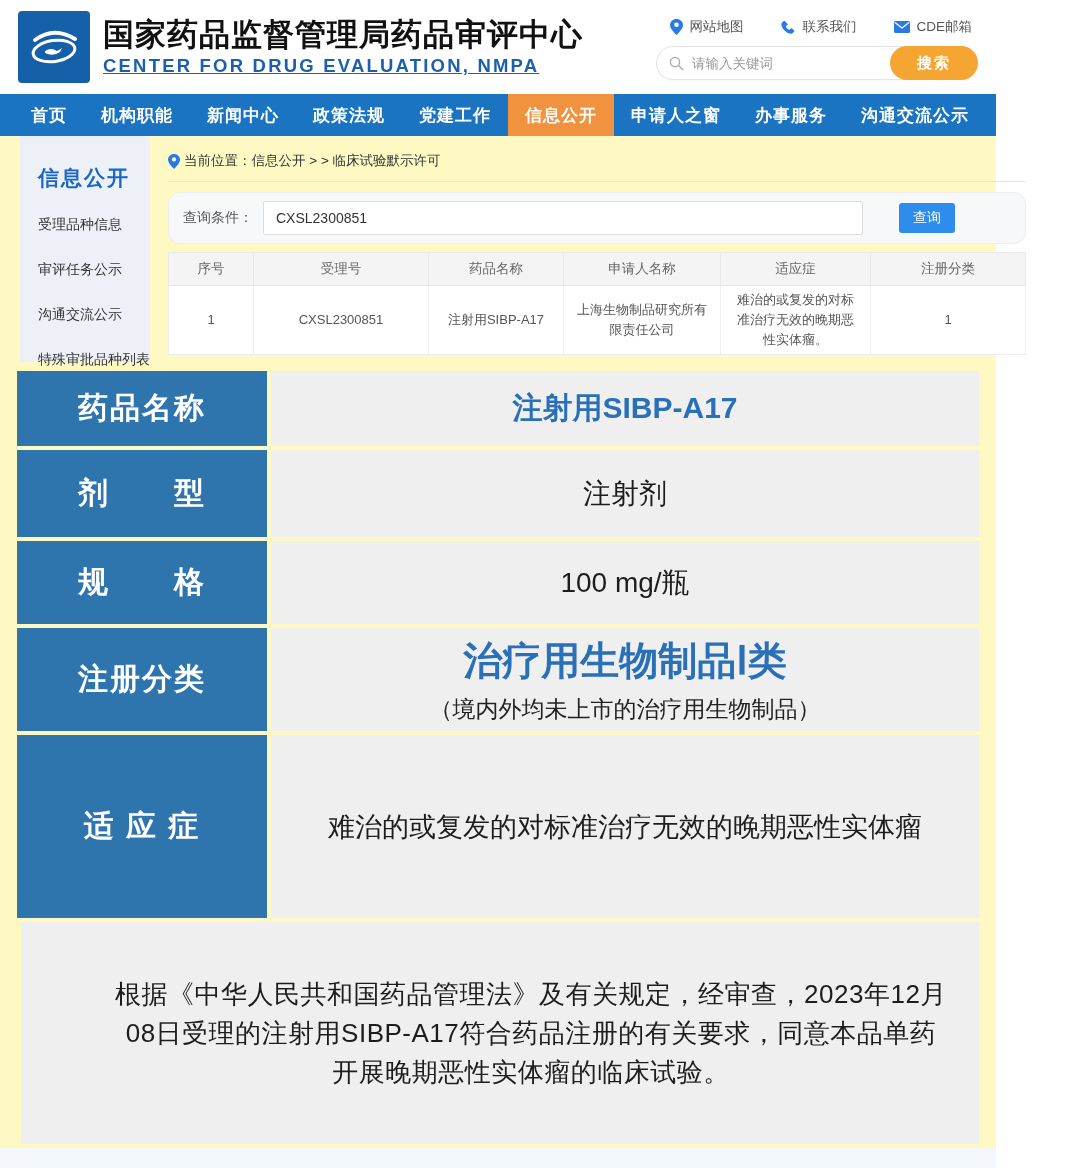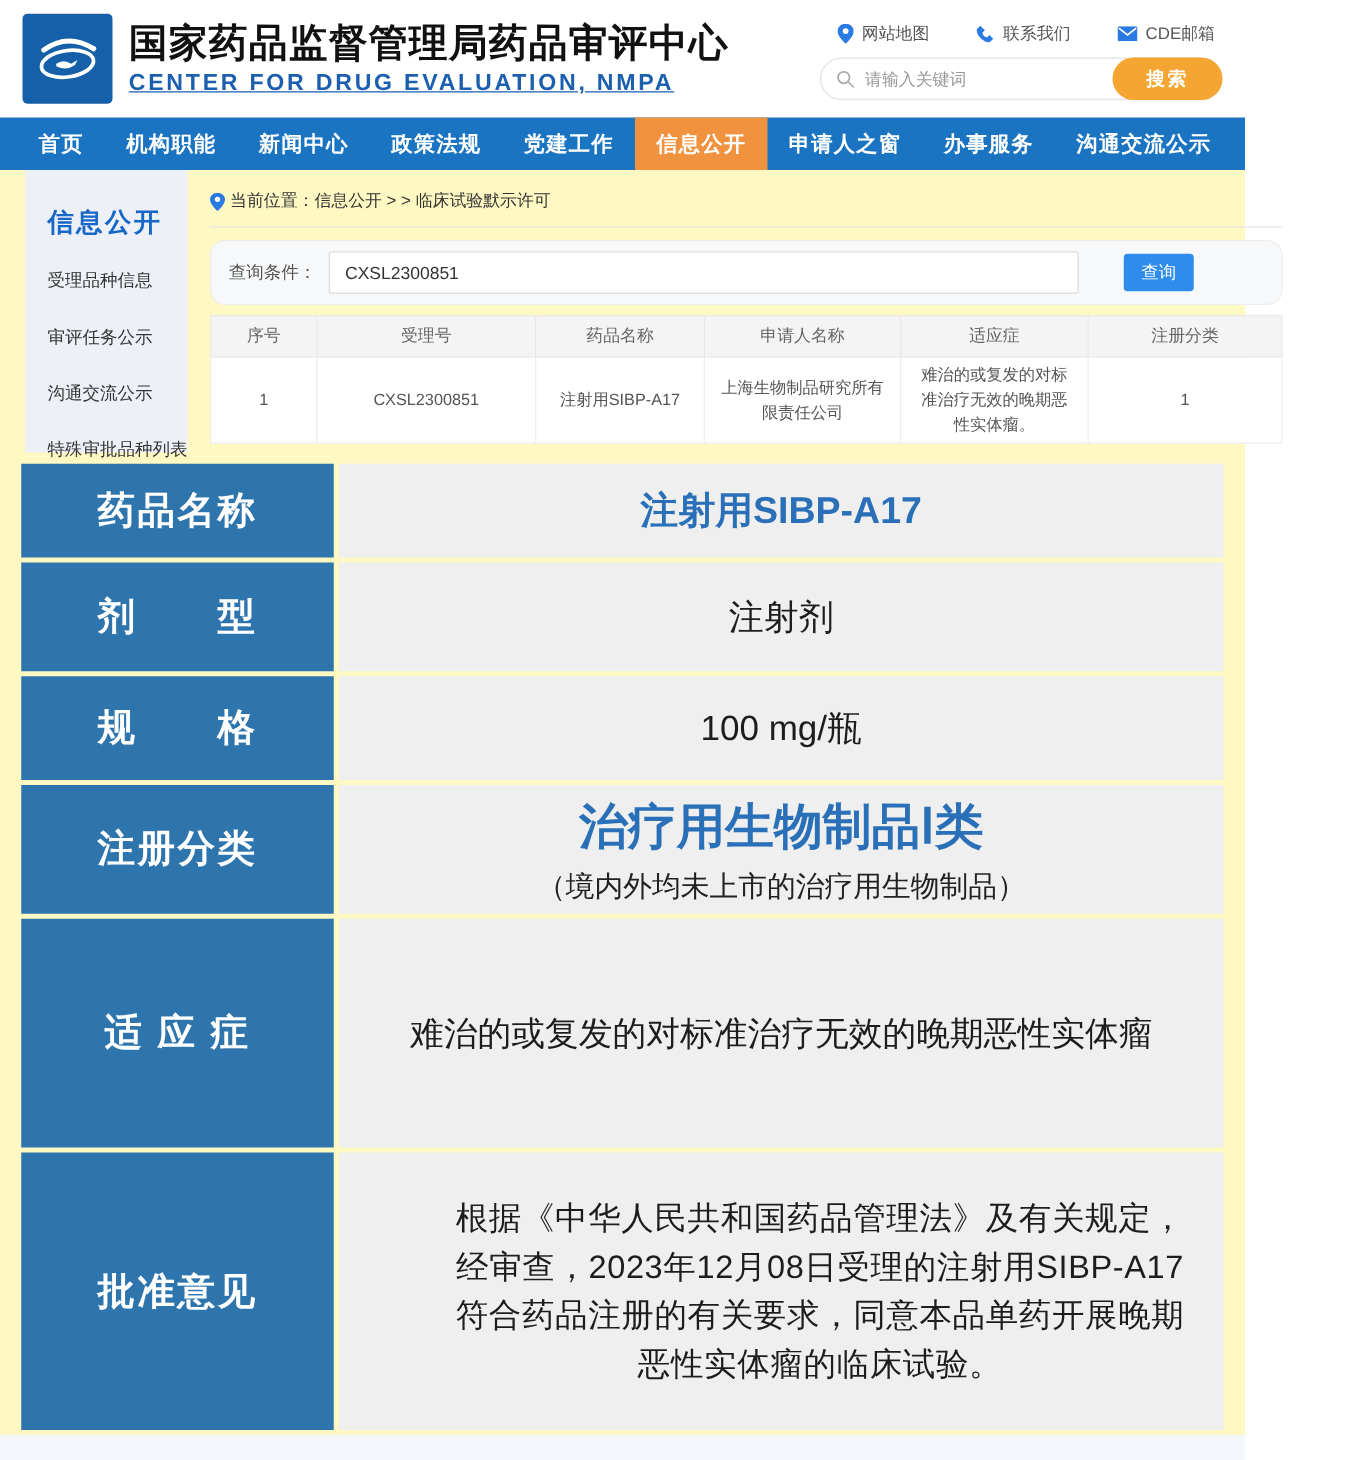--- a/index.html
+++ b/index.html
@@ -230,21 +230,20 @@
       <div class="dvalue">
         <span class="v-blue">治疗用生物制品Ⅰ类</span>
         <span class="v-sub">（境内外均未上市的治疗用生物制品）</span>
       </div>
     </div>
     <div class="drow r5">
       <div class="dlabel">适 应 症</div>
       <div class="dvalue" style="font-size:27px;">难治的或复发的对标准治疗无效的晚期恶性实体瘤</div>
     </div>
     <div class="drow r6">
-      <div class="dlabel">批准意见</div>
       <div class="dvalue v-left">
         <div class="para">根据《中华人民共和国药品管理法》及有关规定，经审查，2023年12月08日受理的注射用SIBP-A17符合药品注册的有关要求，同意本品单药开展晚期恶性实体瘤的临床试验。</div>
       </div>
     </div>
   </section>
 
   <footer class="footstrip"></footer>
 </div>
 
 </body></html>

